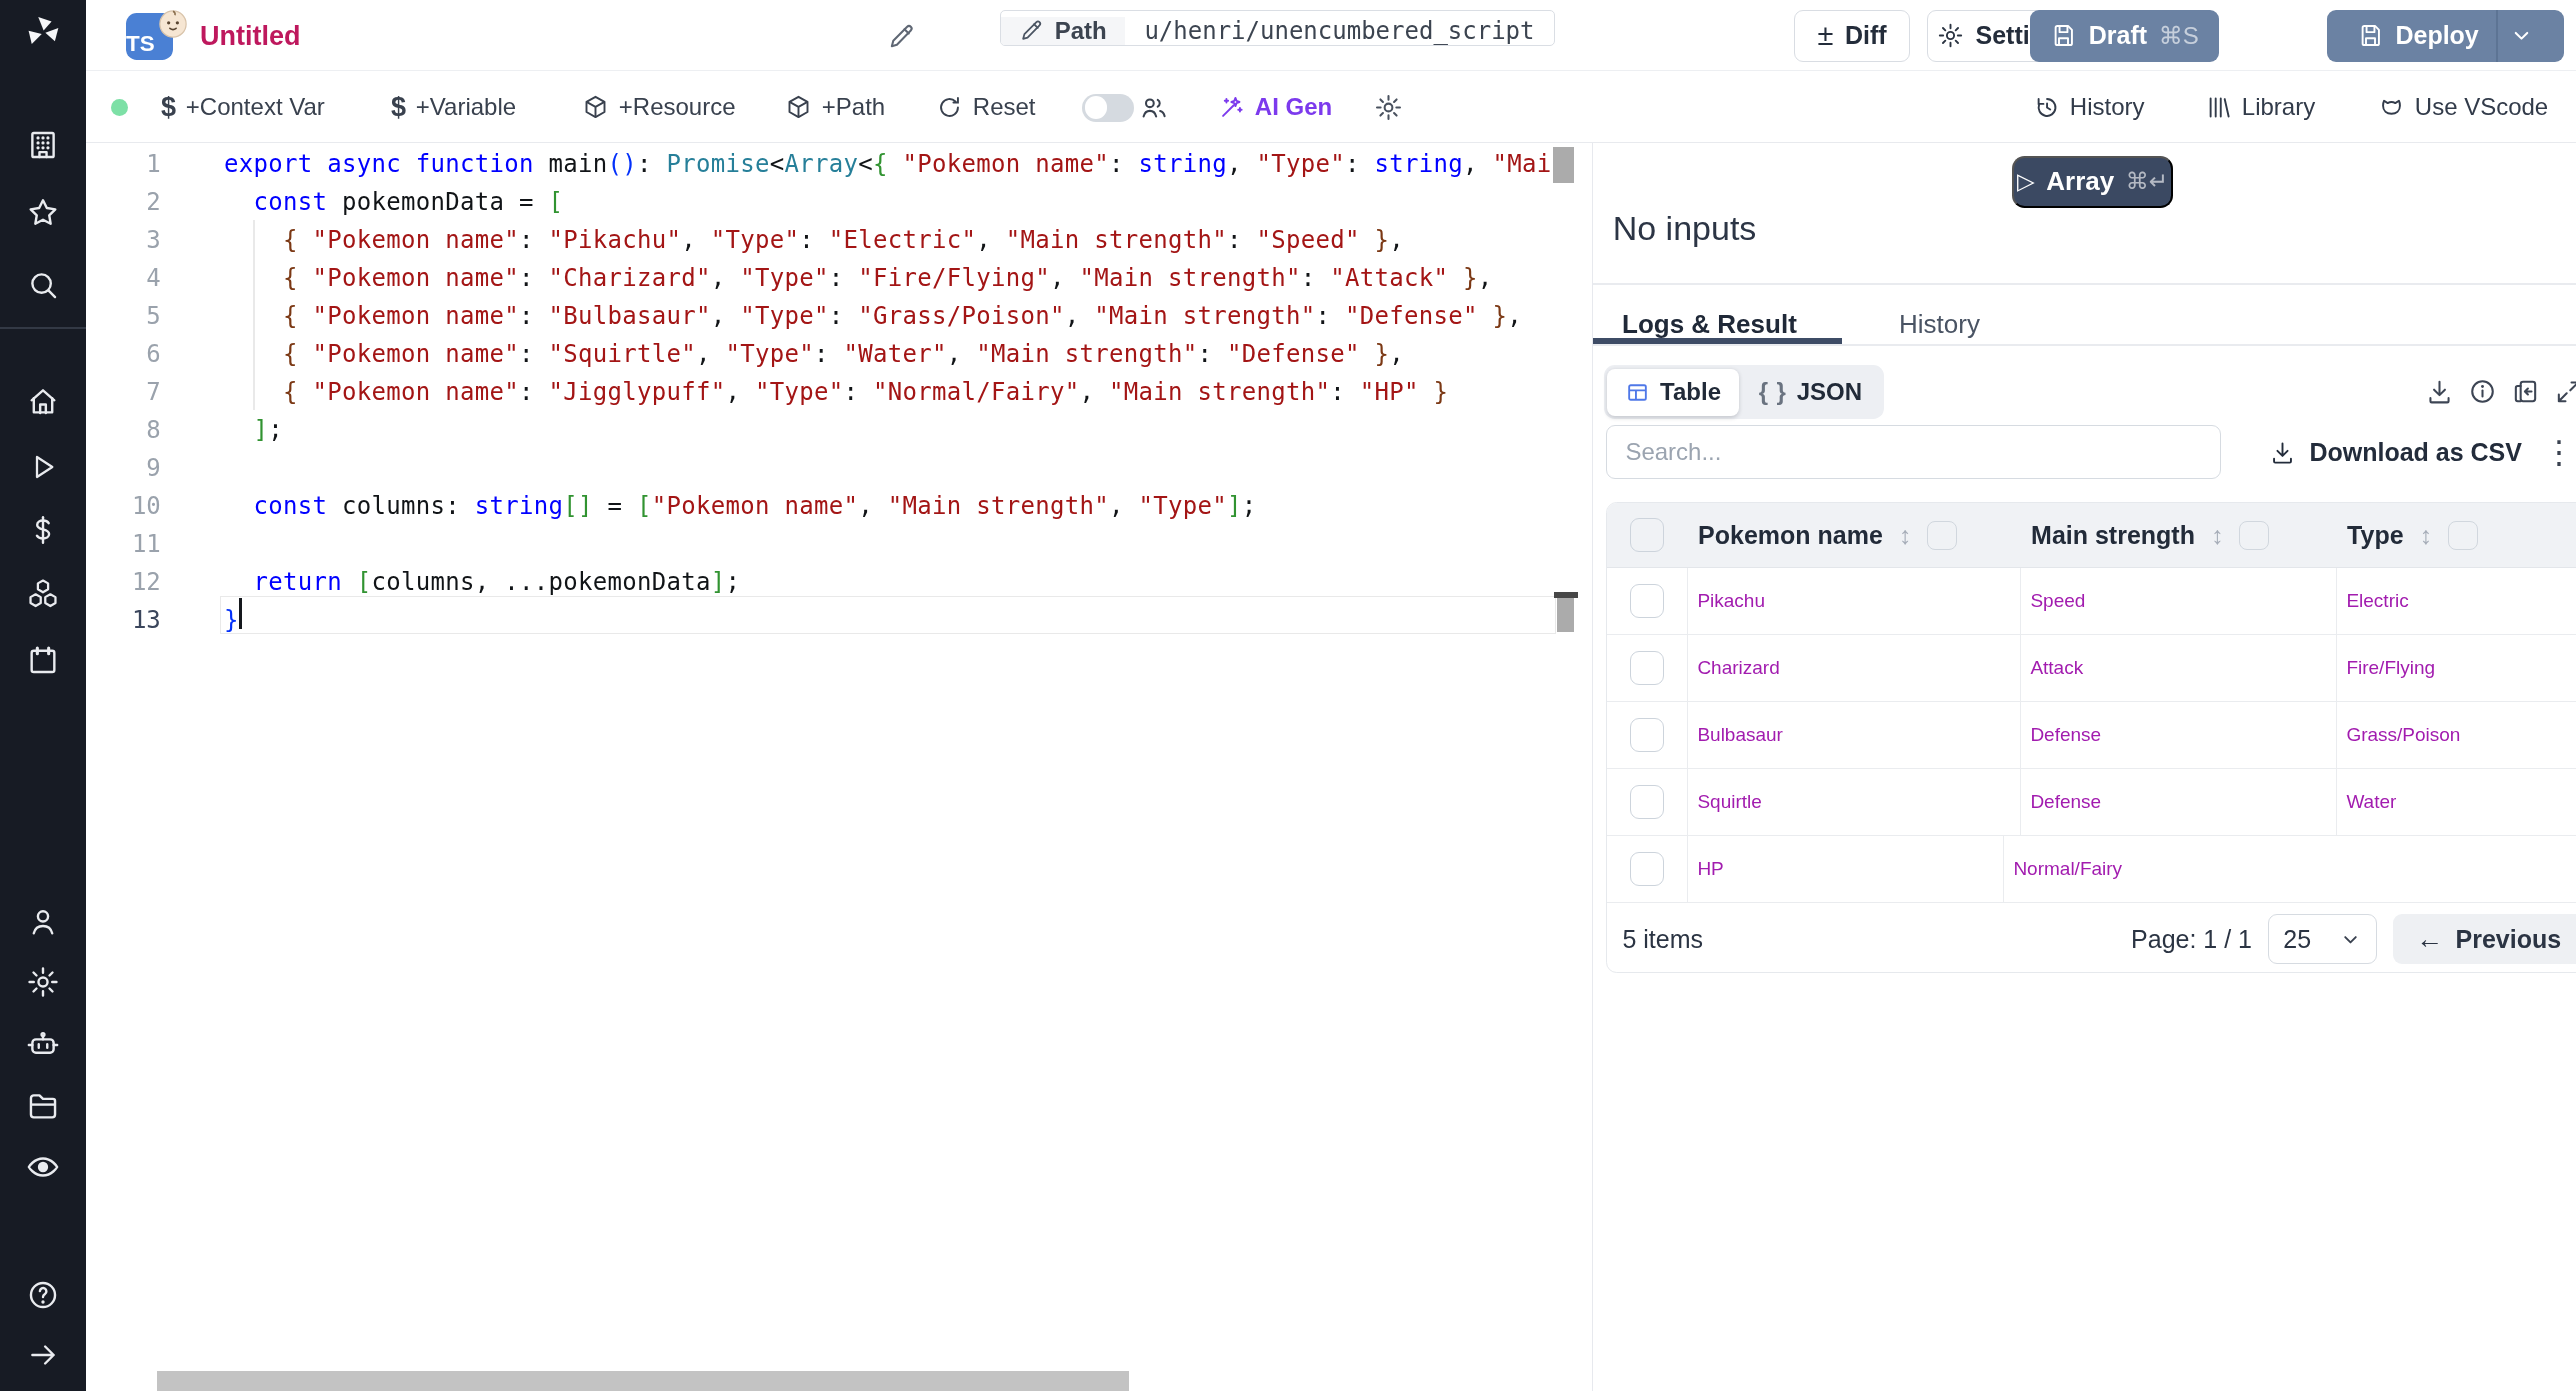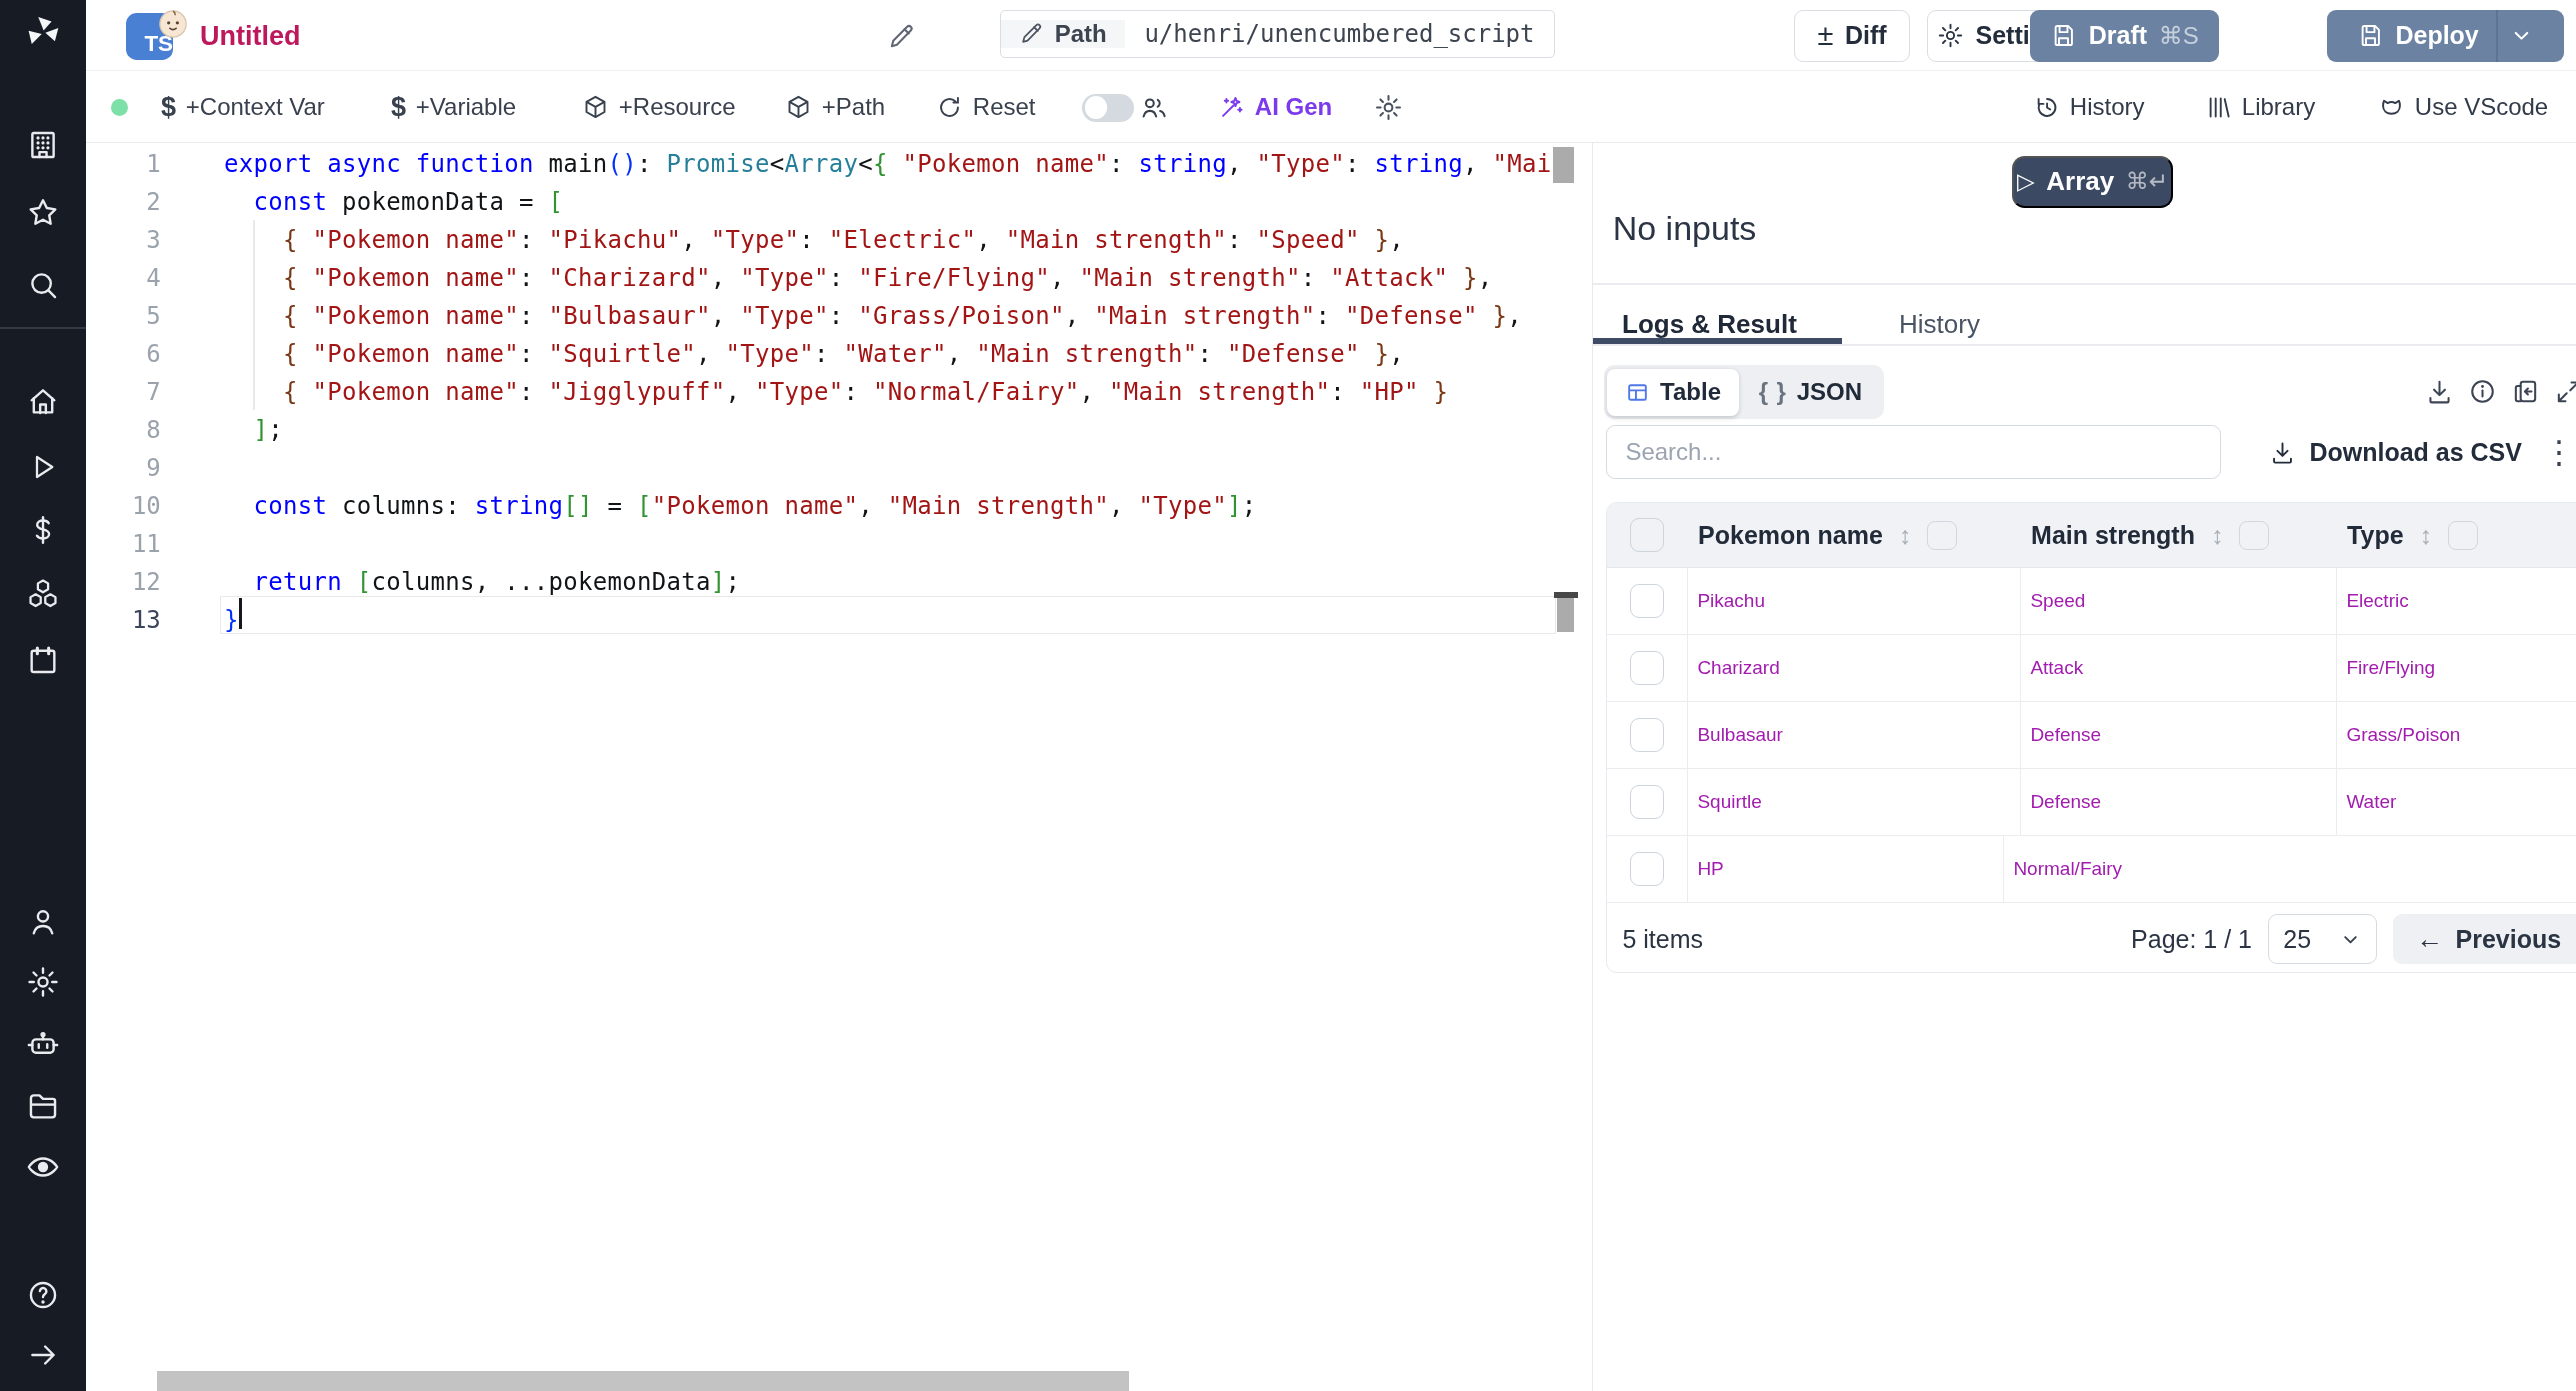--- a/index.html
+++ b/index.html
@@ -9,25 +9,25 @@
   svg{display:block}
 
   
   #sidebar{position:absolute;left:0;top:0;width:86px;height:1392px;background:#171b24}
   .snav{position:absolute;left:23px;width:39px;height:39px;display:flex;align-items:center;justify-content:center;color:#e9ebef}
   .sdiv{position:absolute;left:0;top:327px;width:86px;height:1.8px;background:#333945}
 
   
   #topbar{position:absolute;left:86px;top:0;width:2490px;height:70px;background:#fff;border-bottom:1.8px solid #edeff2}
   .ts-badge{position:absolute;left:40px;top:12.5px;width:47px;height:47px;background:#4a80d4;border-radius:10.7px;color:#fff;
-            font-weight:bold;font-size:22.4px;display:flex;align-items:flex-end;justify-content:flex-end;padding-bottom:2.7px;box-sizing:border-box}
+            font-weight:bold;font-size:22.4px;display:flex;align-items:flex-end;justify-content:flex-start;padding-bottom:2.7px;box-sizing:border-box}
   .emoji-badge{position:absolute;left:72px;top:9px;width:30px;height:30px}
   .tb-title{position:absolute;left:114px;top:20.6px;font-size:27px;font-weight:600;color:#be185d}
   .tb-pencil{position:absolute;left:801px;top:21.5px;color:#5f6774}
-  .path{position:absolute;left:914px;top:9.8px;height:48px;border:1.8px solid #dadee4;border-radius:5px;display:flex;align-items:center;overflow:hidden;background:#fff;box-sizing:border-box}
+  .path{position:absolute;left:914px;top:9.8px;height:36px;border:1.8px solid #dadee4;border-radius:5px;display:flex;align-items:flex-end;overflow:hidden;background:#fff;box-sizing:border-box}
   .path-left{display:flex;align-items:center;gap:10.7px;background:#f5f6f8;padding:0 18px;font-size:24px;font-weight:600;color:#3c4450}
   .path-val{display:flex;align-items:center;padding:0 19.7px;font-family:"DejaVu Sans Mono",monospace;font-size:24px;color:#3c4450}
   .btn{position:absolute;top:9.8px;height:52px;border-radius:9px;display:flex;align-items:center;justify-content:center;gap:11.6px;
        font-size:25px;font-weight:600;box-sizing:border-box;cursor:pointer}
   .btn.outline{background:#fff;border:1.8px solid #d9dde3;color:#242d3b}
   .btn.slate{background:#6b82a3;color:#fff;border:none}
   .shortcut{color:rgba(255,255,255,.62);font-weight:500;font-size:24px}
   .dep-sep{width:1.8px;height:52px;background:#5d7494;margin:0 0 0 5.4px}
   .pm{font-size:29px;font-weight:400;line-height:1}
 

